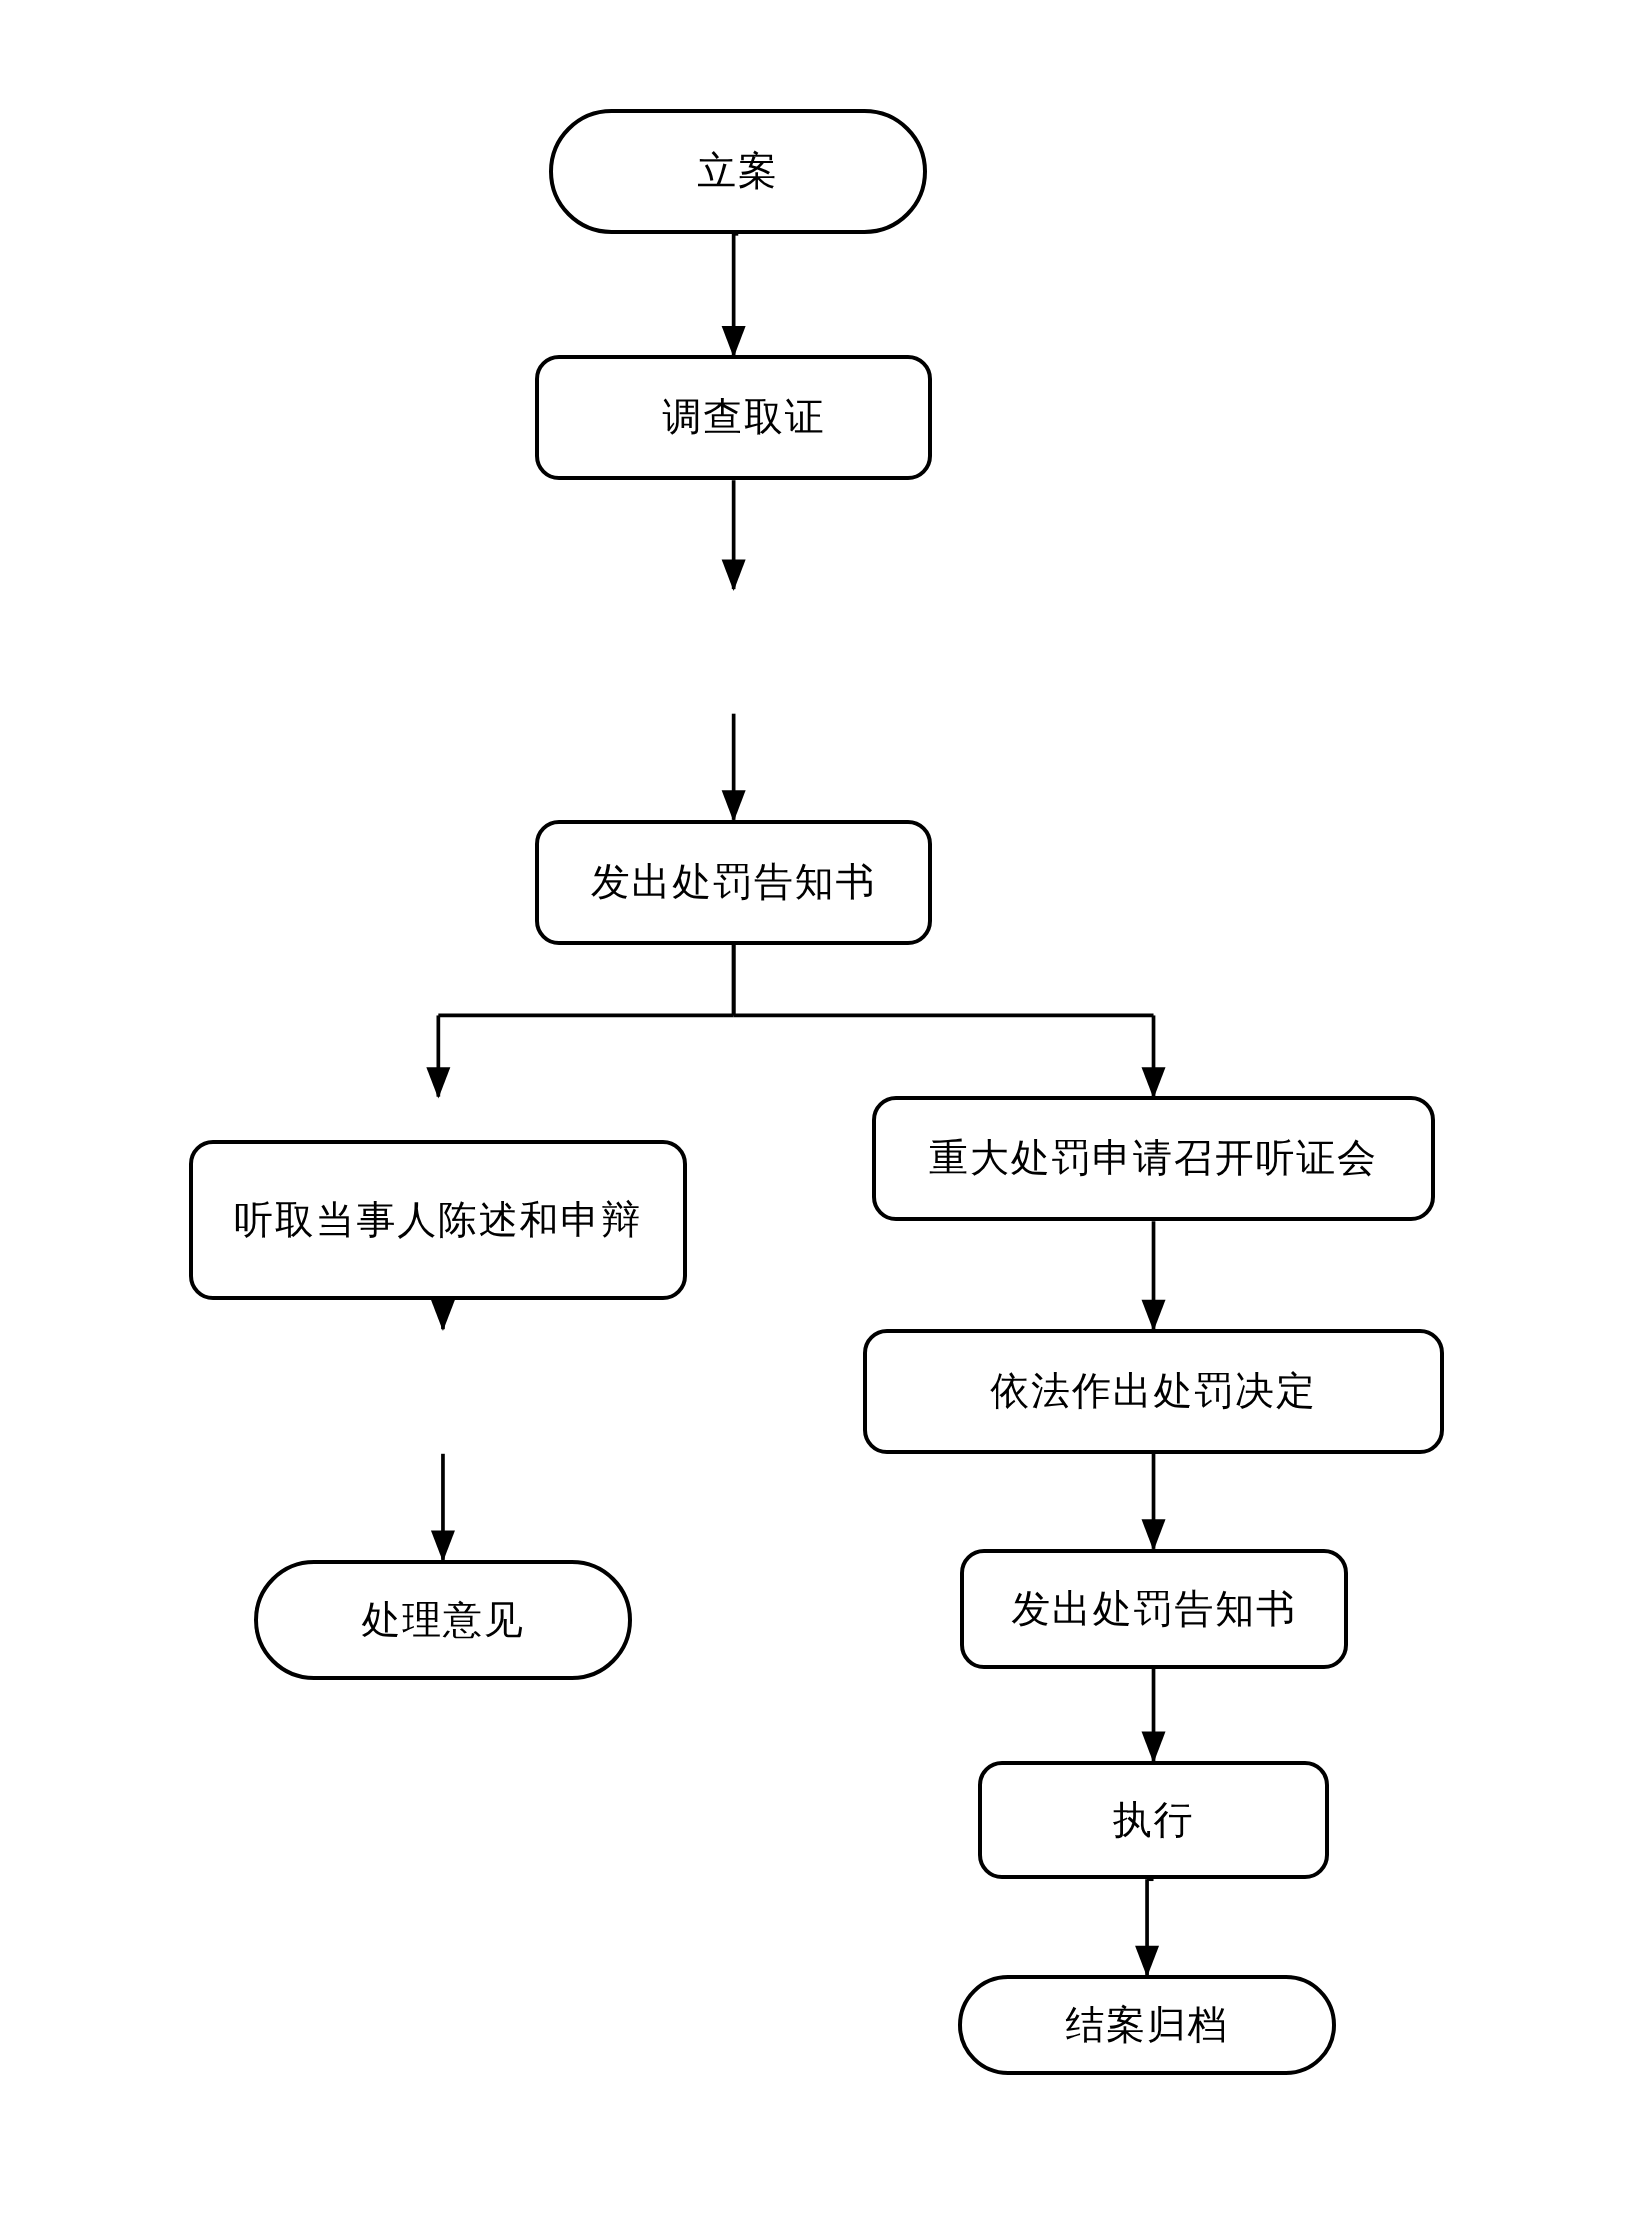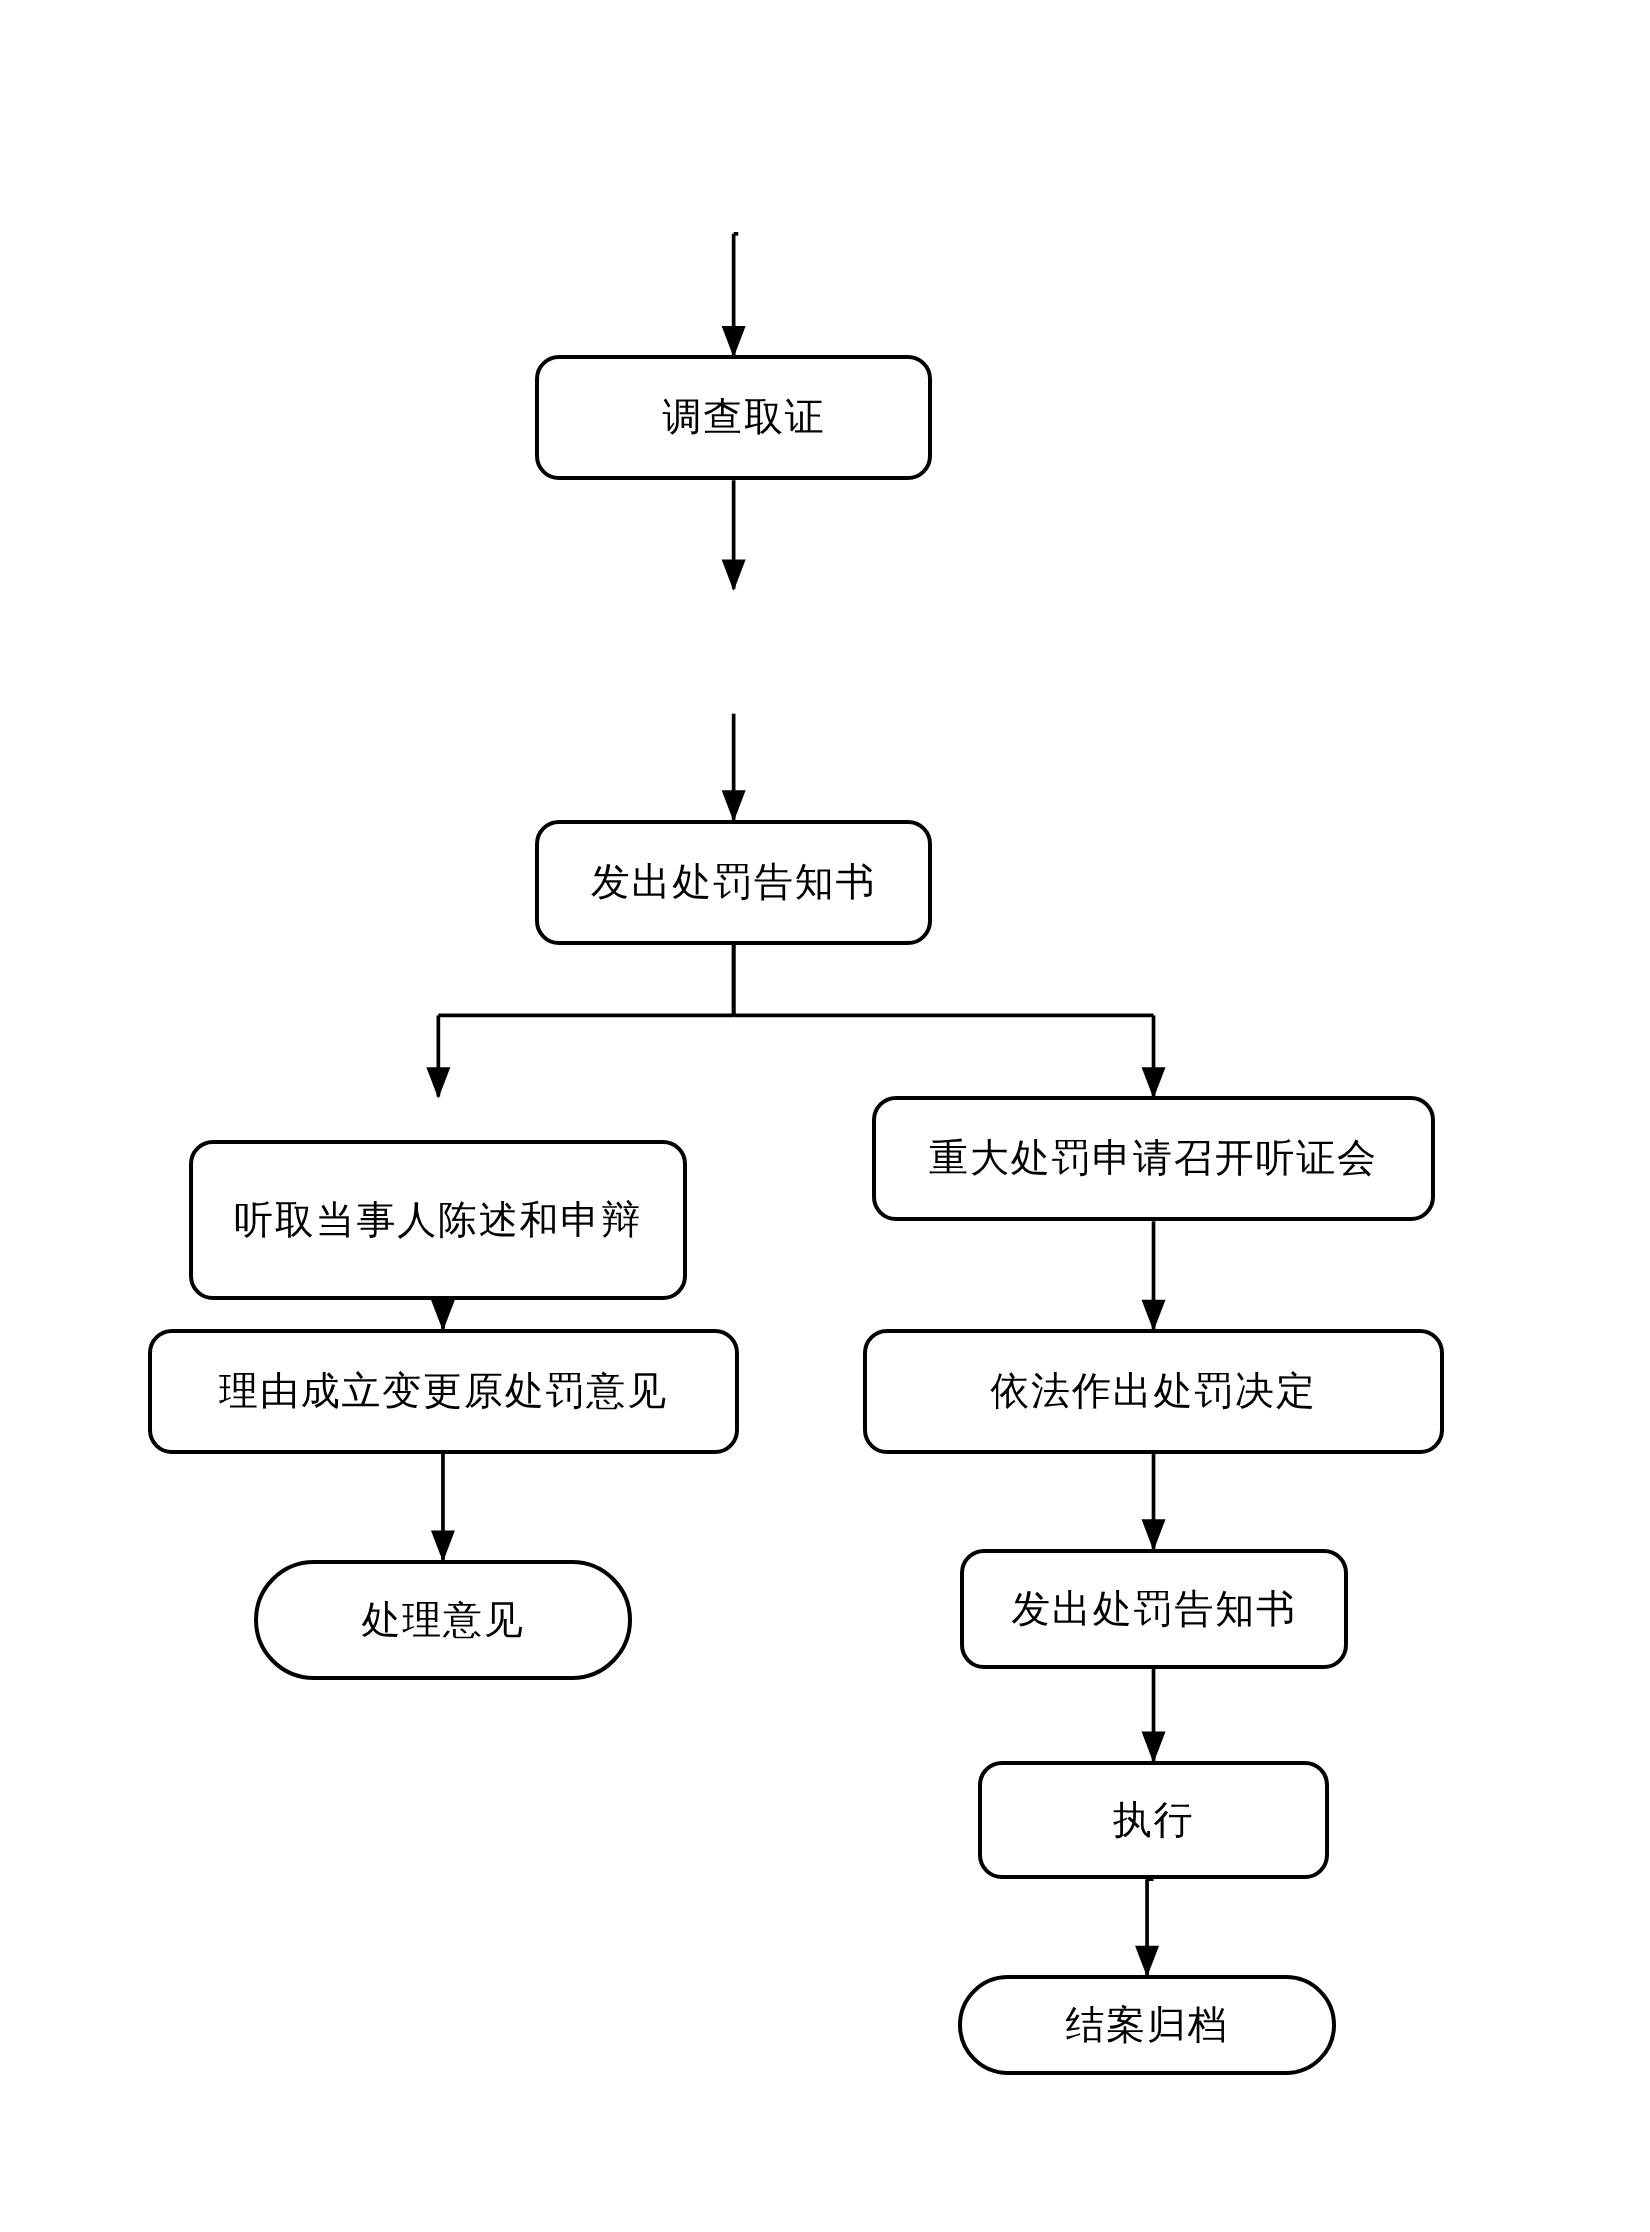--- a/index.html
+++ b/index.html
@@ -88,40 +88,40 @@
       <line x1="1250" y1="1575" x2="1250" y2="1678" stroke="#000000" stroke-width="4"></line>
       <polygon points="1237,1646 1263,1646 1250,1680" fill="#000000"></polygon>
       <line x1="1250" y1="1808" x2="1250" y2="1808" stroke="#000000" stroke-width="4"></line>
       <line x1="1250" y1="1808" x2="1250" y2="1908" stroke="#000000" stroke-width="4"></line>
       <polygon points="1237,1876 1263,1876 1250,1910" fill="#000000"></polygon>
       <line x1="1250" y1="2036" x2="1243" y2="2036" stroke="#000000" stroke-width="4"></line>
       <line x1="1243" y1="2036" x2="1243" y2="2140" stroke="#000000" stroke-width="4"></line>
       <polygon points="1230,2108 1256,2108 1243,2142" fill="#000000"></polygon>
     </svg>
 
+  <div class="node terminator" style="left: 549px; top: 109px; width: 378px; height: 125px;">
+    <span class="node-label">立案</span>
+  </div>
 
   <div class="node process" style="left: 535px; top: 355px; width: 397px; height: 125px; padding-left: 21px;">
     <span class="node-label">调查取证</span>
   </div>
 
 
   <div class="node process" style="left: 535px; top: 820px; width: 397px; height: 125px;">
     <span class="node-label">发出处罚告知书</span>
   </div>
 
   <div class="node process" style="left: 189px; top: 1140px; width: 498px; height: 160px;">
     <span class="node-label">听取当事人陈述和申辩</span>
   </div>
   <div class="node process" style="left: 872px; top: 1096px; width: 563px; height: 125px;">
     <span class="node-label">重大处罚申请召开听证会</span>
   </div>
 
-  <div class="node process" style="left: 148px; top: 1329px; width: 591px; height: 125px;">
-    <span class="node-label">理由成立变更原处罚意见</span>
-  </div>
   <div class="node process" style="left: 863px; top: 1329px; width: 581px; height: 125px;">
     <span class="node-label">依法作出处罚决定</span>
   </div>
 
   <div class="node terminator" style="left: 254px; top: 1560px; width: 378px; height: 120px; align-items: center;">
     <span class="node-label">处理意见</span>
   </div>
   <div class="node process" style="left: 960px; top: 1549px; width: 388px; height: 120px;">
     <span class="node-label">发出处罚告知书</span>
   </div>

